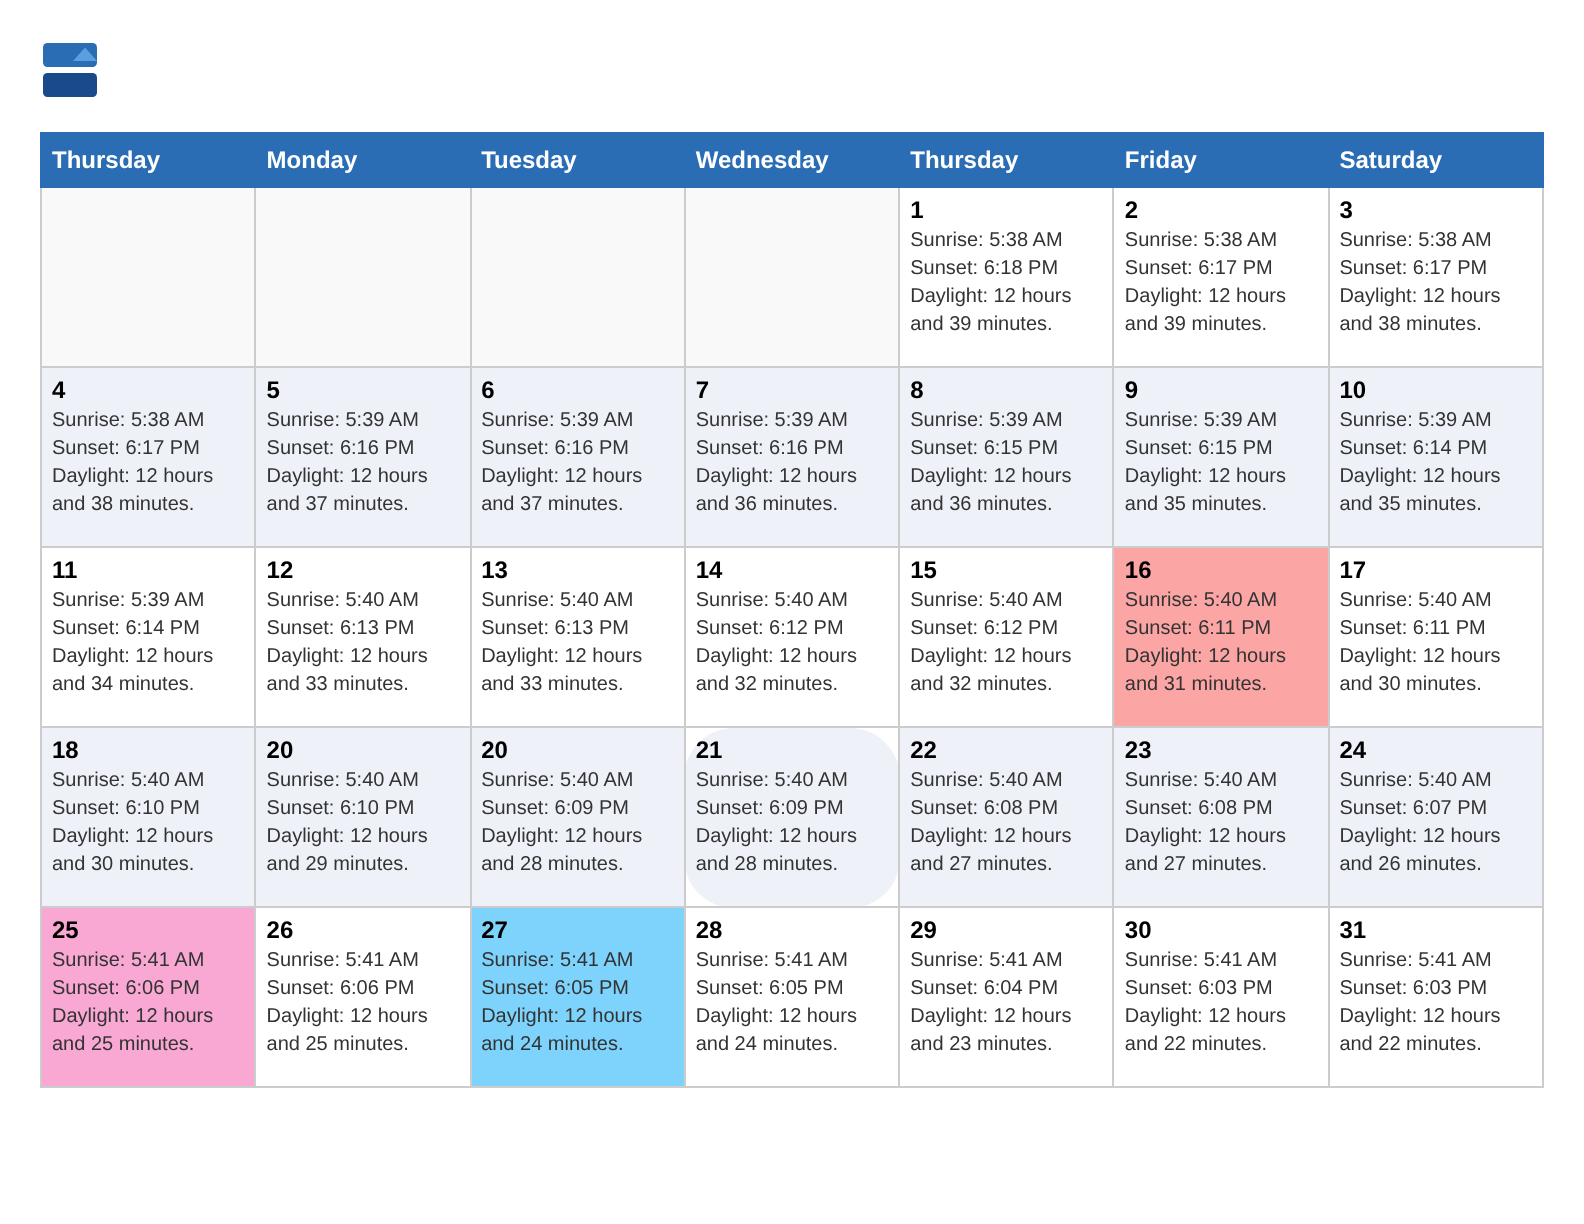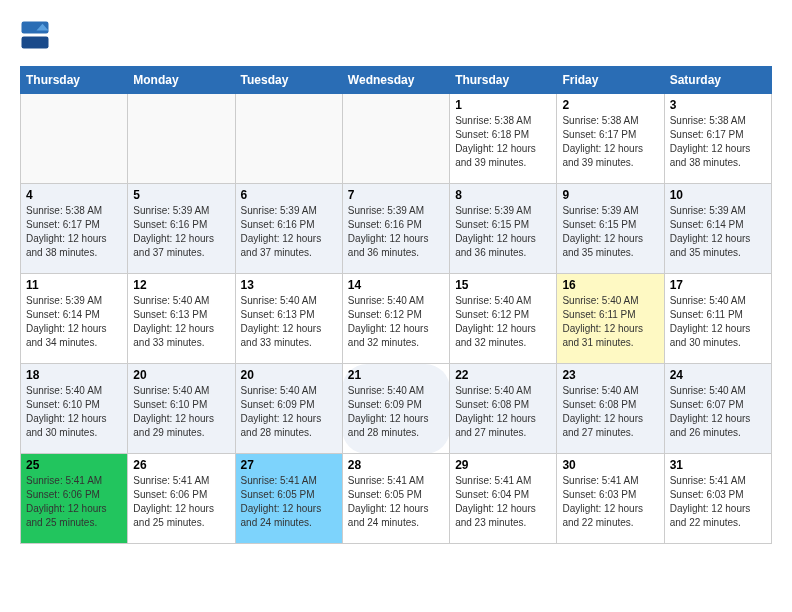--- a/index.html
+++ b/index.html
@@ -182,21 +182,21 @@
           <div class="day-info">Sunrise: 5:40 AM<br>Sunset: 6:13 PM<br>Daylight: 12 hours and 33 minutes.</div>
         </td>
         <td style="background: rgb(255, 255, 255);">
           <div class="day-number">14</div>
           <div class="day-info">Sunrise: 5:40 AM<br>Sunset: 6:12 PM<br>Daylight: 12 hours and 32 minutes.</div>
         </td>
         <td style="background: rgb(255, 255, 255);">
           <div class="day-number">15</div>
           <div class="day-info">Sunrise: 5:40 AM<br>Sunset: 6:12 PM<br>Daylight: 12 hours and 32 minutes.</div>
         </td>
-        <td style="background: #fef9c3;">
+        <td style="background: #fca5a5;">
           <div class="day-number">16</div>
           <div class="day-info">Sunrise: 5:40 AM<br>Sunset: 6:11 PM<br>Daylight: 12 hours and 31 minutes.</div>
         </td>
         <td style="background: rgb(255, 255, 255);">
           <div class="day-number">17</div>
           <div class="day-info">Sunrise: 5:40 AM<br>Sunset: 6:11 PM<br>Daylight: 12 hours and 30 minutes.</div>
         </td>
       </tr>
       <tr>
         <td style="background: rgb(238, 242, 248);">
@@ -222,21 +222,21 @@
         <td style="background: rgb(238, 242, 248);">
           <div class="day-number">23</div>
           <div class="day-info">Sunrise: 5:40 AM<br>Sunset: 6:08 PM<br>Daylight: 12 hours and 27 minutes.</div>
         </td>
         <td style="background: rgb(238, 242, 248);">
           <div class="day-number">24</div>
           <div class="day-info">Sunrise: 5:40 AM<br>Sunset: 6:07 PM<br>Daylight: 12 hours and 26 minutes.</div>
         </td>
       </tr>
       <tr>
-        <td style="background: #22c55e;">
+        <td style="background: #f9a8d4;">
           <div class="day-number">25</div>
           <div class="day-info">Sunrise: 5:41 AM<br>Sunset: 6:06 PM<br>Daylight: 12 hours and 25 minutes.</div>
         </td>
         <td style="background: rgb(255, 255, 255);">
           <div class="day-number">26</div>
           <div class="day-info">Sunrise: 5:41 AM<br>Sunset: 6:06 PM<br>Daylight: 12 hours and 25 minutes.</div>
         </td>
         <td style="background: #7dd3fc;">
           <div class="day-number">27</div>
           <div class="day-info">Sunrise: 5:41 AM<br>Sunset: 6:05 PM<br>Daylight: 12 hours and 24 minutes.</div>

